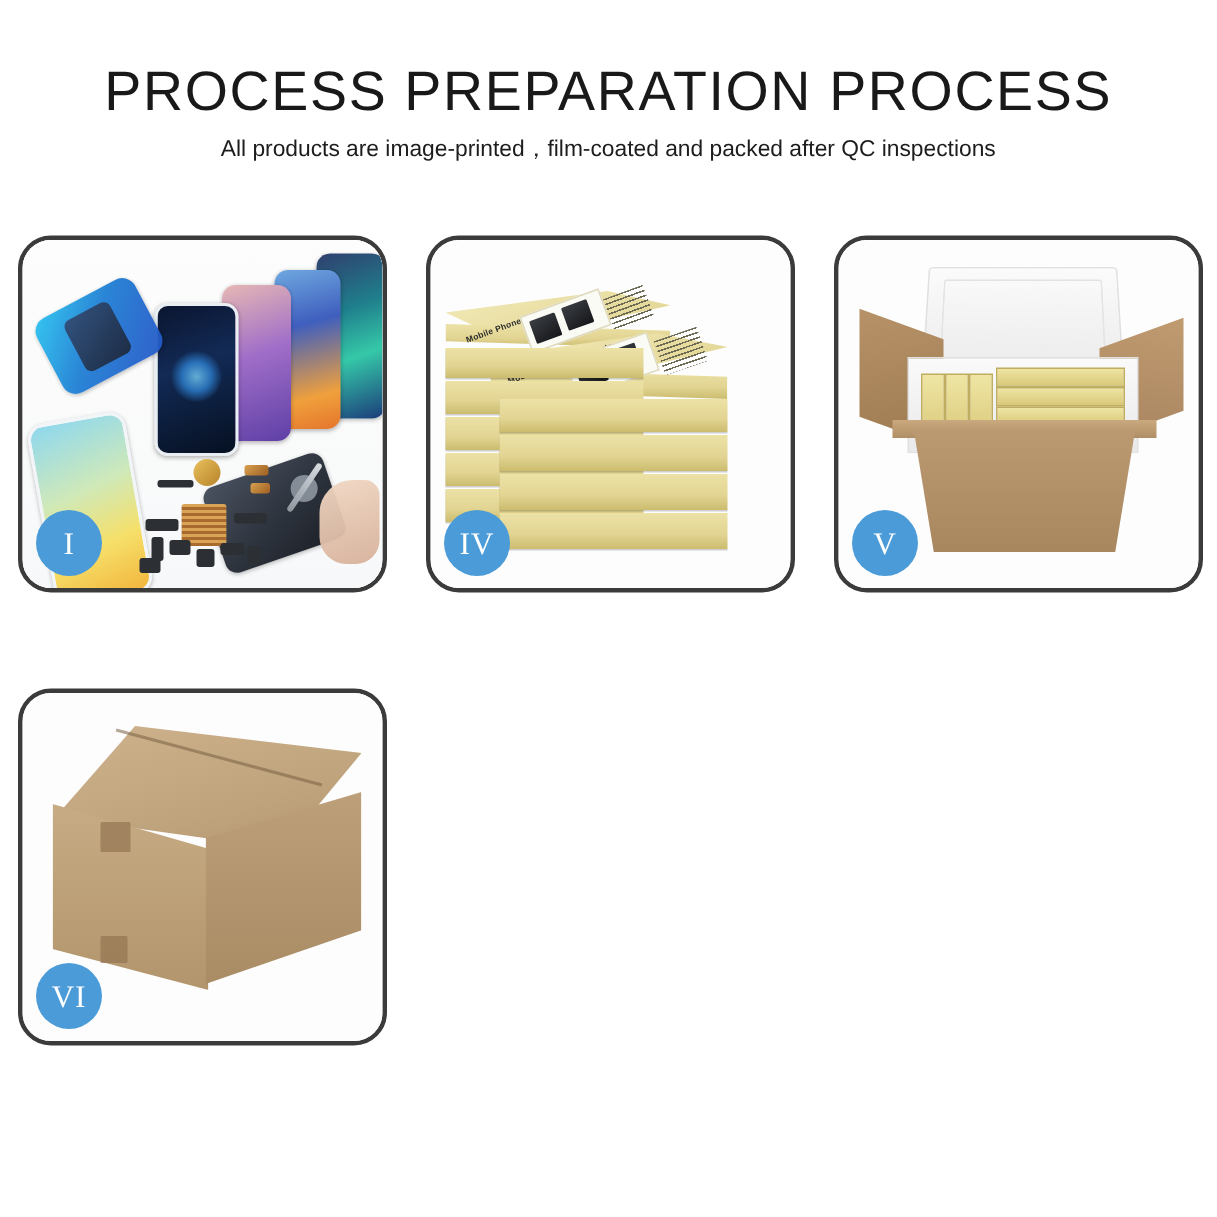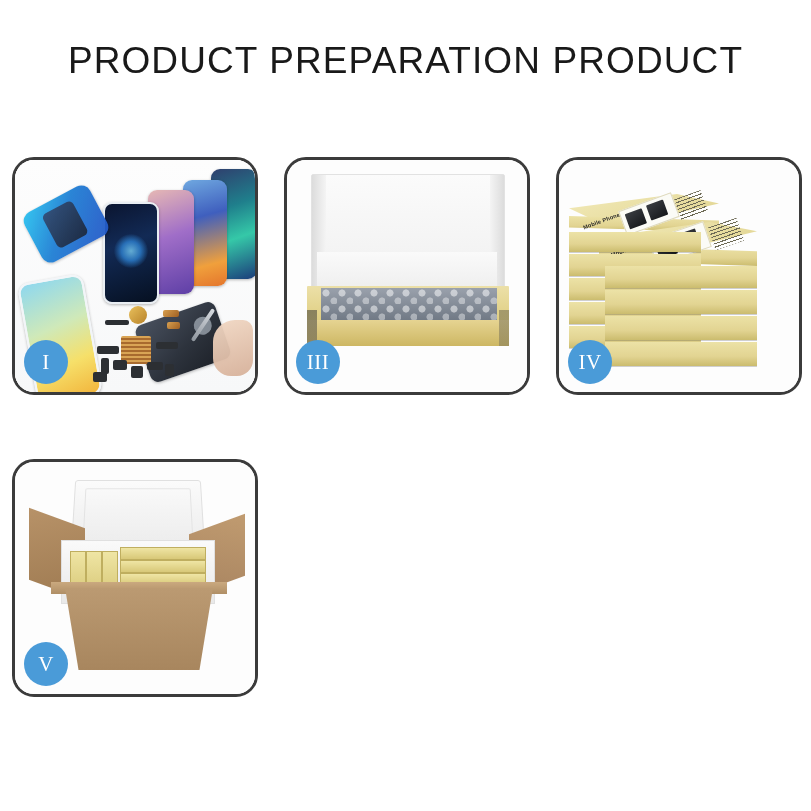--- a/index.html
+++ b/index.html
@@ -335,21 +335,22 @@
     position:absolute; background: rgba(120,96,66,.55);
   }
   .v6-tape{
     position:absolute; background: rgba(150,120,84,.75); border-radius:1px;
   }
 </style>
 </head>
 <body>
 
 <div id="header">
-  <h1 id="page-title">PRODUCT PREPARATION PRODUCT</h1>
+  <h1 id="page-title">PROCESS PREPARATION PROCESS</h1>
+  <p id="page-subtitle">All products are image-printed，film-coated and packed after QC inspections</p>
 </div>
 
 <div id="panel-grid">
 
   <div class="panel">
     <div class="panel-photo">
       <div class="p1-bg"></div>
       <div class="phone ph-teal"></div>
       <div class="phone ph-blue"></div>
       <div class="phone ph-purple"></div>
@@ -371,34 +372,20 @@
       <div class="chip" style="left:132px;top:202px;width:16px;height:8px;"></div>
       <div class="chip" style="left:150px;top:204px;width:9px;height:12px;"></div>
       <div class="chip" style="left:78px;top:212px;width:14px;height:10px;"></div>
       <div class="tweezer"></div>
       <div class="hand"></div>
     </div>
     <div class="badge">I</div>
   </div>
 
 
-  <div class="panel">
-    <div class="panel-photo">
-      <div class="p3-lid"></div>
-      <div class="p3-foam"></div>
-      <div class="p3-base"></div>
-      <div class="p3-inner">
-        <div class="bubbles"></div>
-      </div>
-      <div class="p3-baseface"></div>
-      <div class="p3-lipL"></div>
-      <div class="p3-lipR"></div>
-    </div>
-    <div class="badge">III</div>
-  </div>
 
   <div class="panel">
     <div class="panel-photo">
 
       <div class="kbox-top" style="left:10px;top:34px;width:150px;height:34px;
            clip-path:polygon(0 42%, 72% 0, 100% 28%, 28% 100%);"></div>
       <div class="kbox" style="left:10px;top:56px;width:150px;height:16px;
            clip-path:polygon(0 0, 100% 28%, 100% 100%, 0 72%);"></div>
       <div class="label-text" style="left:22px;top:52px;transform:rotate(-20deg);">Mobile Phone Spare Parts</div>
       <div class="label-card" style="left:62px;top:41px;width:54px;height:24px;transform:rotate(-20deg);">
@@ -445,14 +432,25 @@
         <div class="v-ybox" style="left:58px;top:19px;width:84px;height:11px;"></div>
         <div class="v-ybox" style="left:58px;top:32px;width:84px;height:11px;"></div>
         <div class="v-ybox" style="left:58px;top:45px;width:84px;height:11px;"></div>
       </div>
       <div class="v-cartonlipL"></div>
       <div class="v-cartonfront"></div>
     </div>
     <div class="badge">V</div>
   </div>
 
+  <div class="panel">
+    <div class="panel-photo">
+      <div class="v6-top"></div>
+      <div class="v6-left"></div>
+      <div class="v6-right"></div>
+      <div class="v6-seam" style="left:60px;top:42px;width:142px;height:2px;transform:rotate(15deg);"></div>
+      <div class="v6-tape" style="left:52px;top:86px;width:20px;height:20px;"></div>
+      <div class="v6-tape" style="left:52px;top:162px;width:18px;height:18px;"></div>
+    </div>
+    <div class="badge">VI</div>
+  </div>
 
 </div>
 
 </body></html>

